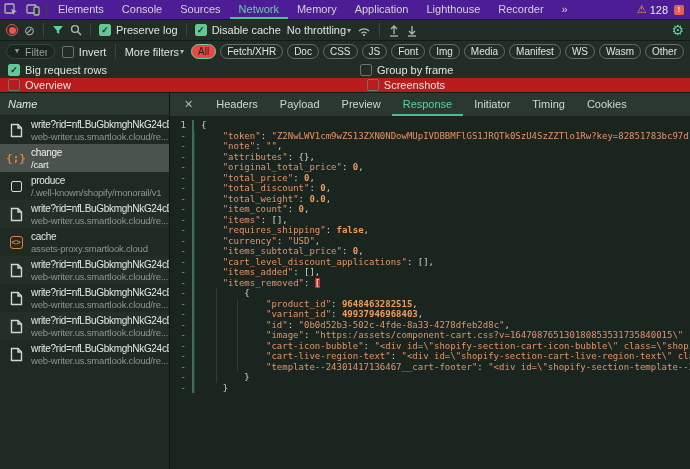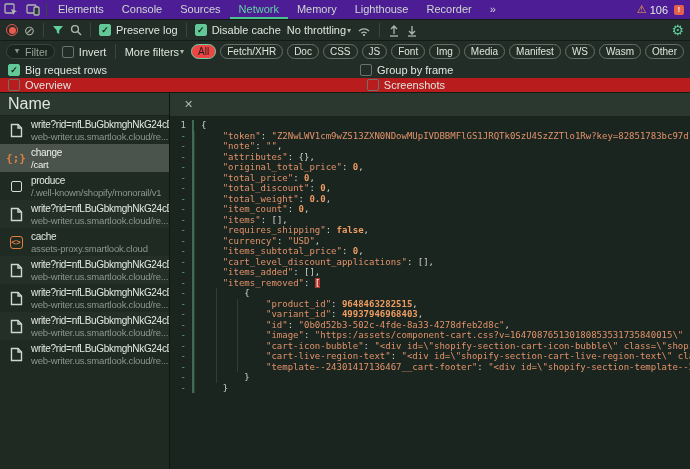--- a/index.html
+++ b/index.html
@@ -49,21 +49,21 @@
 
   
   .r4 { height:16px; background:#212d26; display:flex; align-items:center; font-size:11px; padding:0 8px; flex:0 0 auto; }
   .r5 { height:15px; background:#b91c1c; border-bottom:1px solid #141c16; display:flex; align-items:center; font-size:11px; padding:0 8px; flex:0 0 auto; }
   .col2 { margin-left:253px; }
 
   
   main { flex:1 1 auto; display:flex; min-height:0; }
   .left { width:170px; flex:0 0 auto; background:#1f2a23; border-right:1px solid #10160f; display:flex; flex-direction:column; }
   .name-hdr { height:23px; background:#2b3830; border-bottom:1px solid #1a231d; display:flex; align-items:center;
-              padding:0 8px; font-size:16px; color:#dfe5df; cursor:pointer; }
+              padding:0 8px; font-size:11px; color:#dfe5df; cursor:pointer;font-style:italic; }
   .req { height:28px; display:flex; align-items:center; gap:7px; padding:0 0 0 8px; cursor:pointer; overflow:hidden; }
   .req.alt { background:#242f28; }
   .req.selected { background:#4a544c; }
   .ric { width:16px; flex:0 0 auto; display:flex; align-items:center; justify-content:center; }
   .rtxt { display:flex; flex-direction:column; overflow:hidden; }
   .rname { font-size:10px; letter-spacing:-0.3px; color:#e3e9e3; line-height:12px; white-space:pre; }
   .rdom  { font-size:9.5px; letter-spacing:-0.2px; color:#8b968d; line-height:11px; white-space:pre; }
   .req.selected .rname, .req.selected .rdom { color:#eef2ee; }
   .ic-braces { color:#e0803f; font-family:"DejaVu Sans Mono", monospace; font-weight:bold; font-size:11px; }
   .ic-square { display:inline-block; width:11px; height:11px; border:1.5px solid #d6ded6; border-radius:2px; }
@@ -109,28 +109,29 @@
           <rect x="8" y="4" width="5" height="8" rx="1" fill="#2c3931" stroke="#aeb8af" stroke-width="1.3"></rect>
         </svg>
     </span>
     <span class="sep"></span>
     <nav class="tabs" id="top-tabs">
         <span class="tab">Elements</span>
         <span class="tab">Console</span>
         <span class="tab">Sources</span>
         <span class="tab active">Network</span>
         <span class="tab">Memory</span>
+        <span class="tab">Application</span>
         <span class="tab">Lighthouse</span>
         <span class="tab">Recorder</span>
       </nav>
     <span class="tab">»</span>
     <div class="right">
       <span class="badge">
         <span class="warn-ic">⚠</span>
-        <span>106</span>
+        <span>128</span>
       </span>
       <span class="badge">
         <span class="issue-ic">!</span>
 
       </span>
 
     </div>
   </div>
 
   <div class="r2">
@@ -343,20 +344,29 @@
       <span class="rname">write?rid=nfLBuGbkmghNkG24cD...</span>
       <span class="rdom">web-writer.us.smartlook.cloud/re...</span>
     </span>
   </div>
         </div>
     </aside>
 
     <section class="right-p">
       <div class="dtabs">
         <span class="dclose">✕</span>
+        <nav class="tabs" id="detail-tabs">
+            <span class="dtab">Headers</span>
+            <span class="dtab">Payload</span>
+            <span class="dtab">Preview</span>
+            <span class="dtab active">Response</span>
+            <span class="dtab">Initiator</span>
+            <span class="dtab">Timing</span>
+            <span class="dtab">Cookies</span>
+          </nav>
       </div>
       <div class="code-area" id="code-area">
           <div class="cl">
     <span class="g num">1</span>
     <span class="code">{</span>
   </div>
           <div class="cl">
     <span class="g">-</span>
     <span class="code" style="background-image: linear-gradient(rgb(47, 61, 52), rgb(47, 61, 52)); background-position: 0ch 0px; background-size: 1px 100%; background-repeat: no-repeat;">    <span class="s">"token"</span>: <span class="s">"Z2NwLWV1cm9wZS13ZXN0NDowMUpIVDBBMFlGS1JRQTk0SzU4SzZZTlo1Rw?key=82851783bc97d1a5c264bd7f350a5"</span></span>
   </div>

